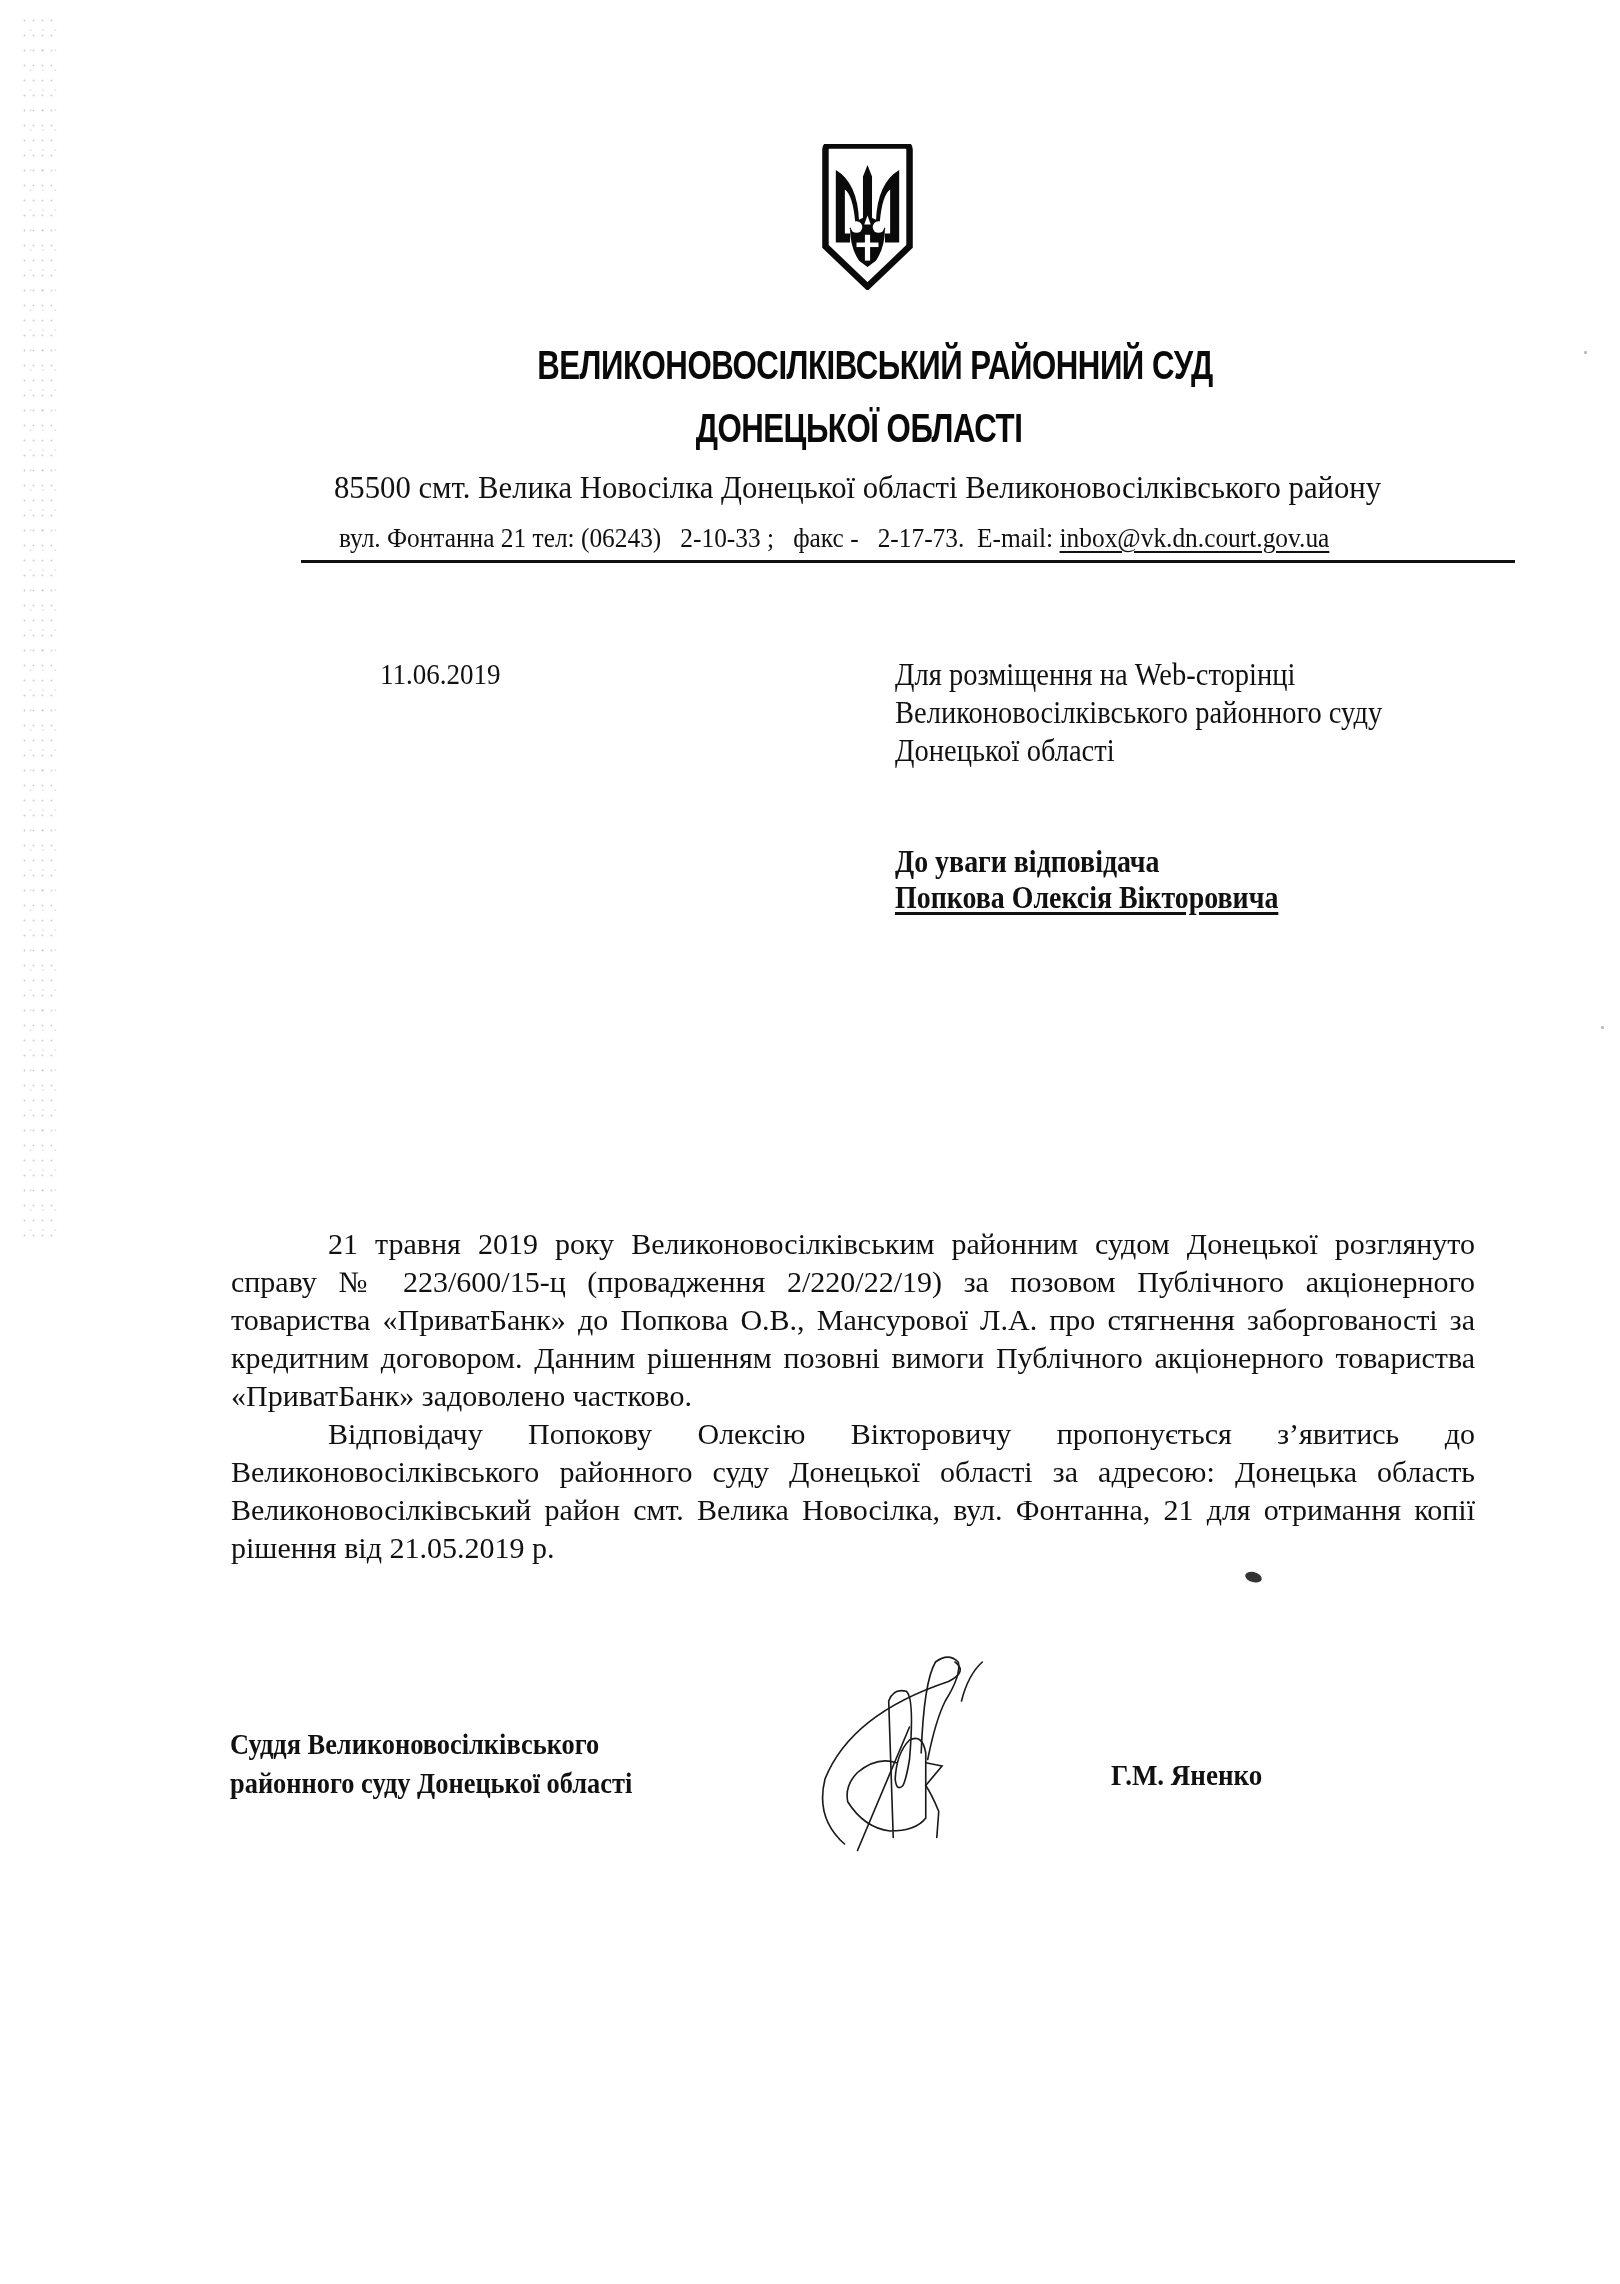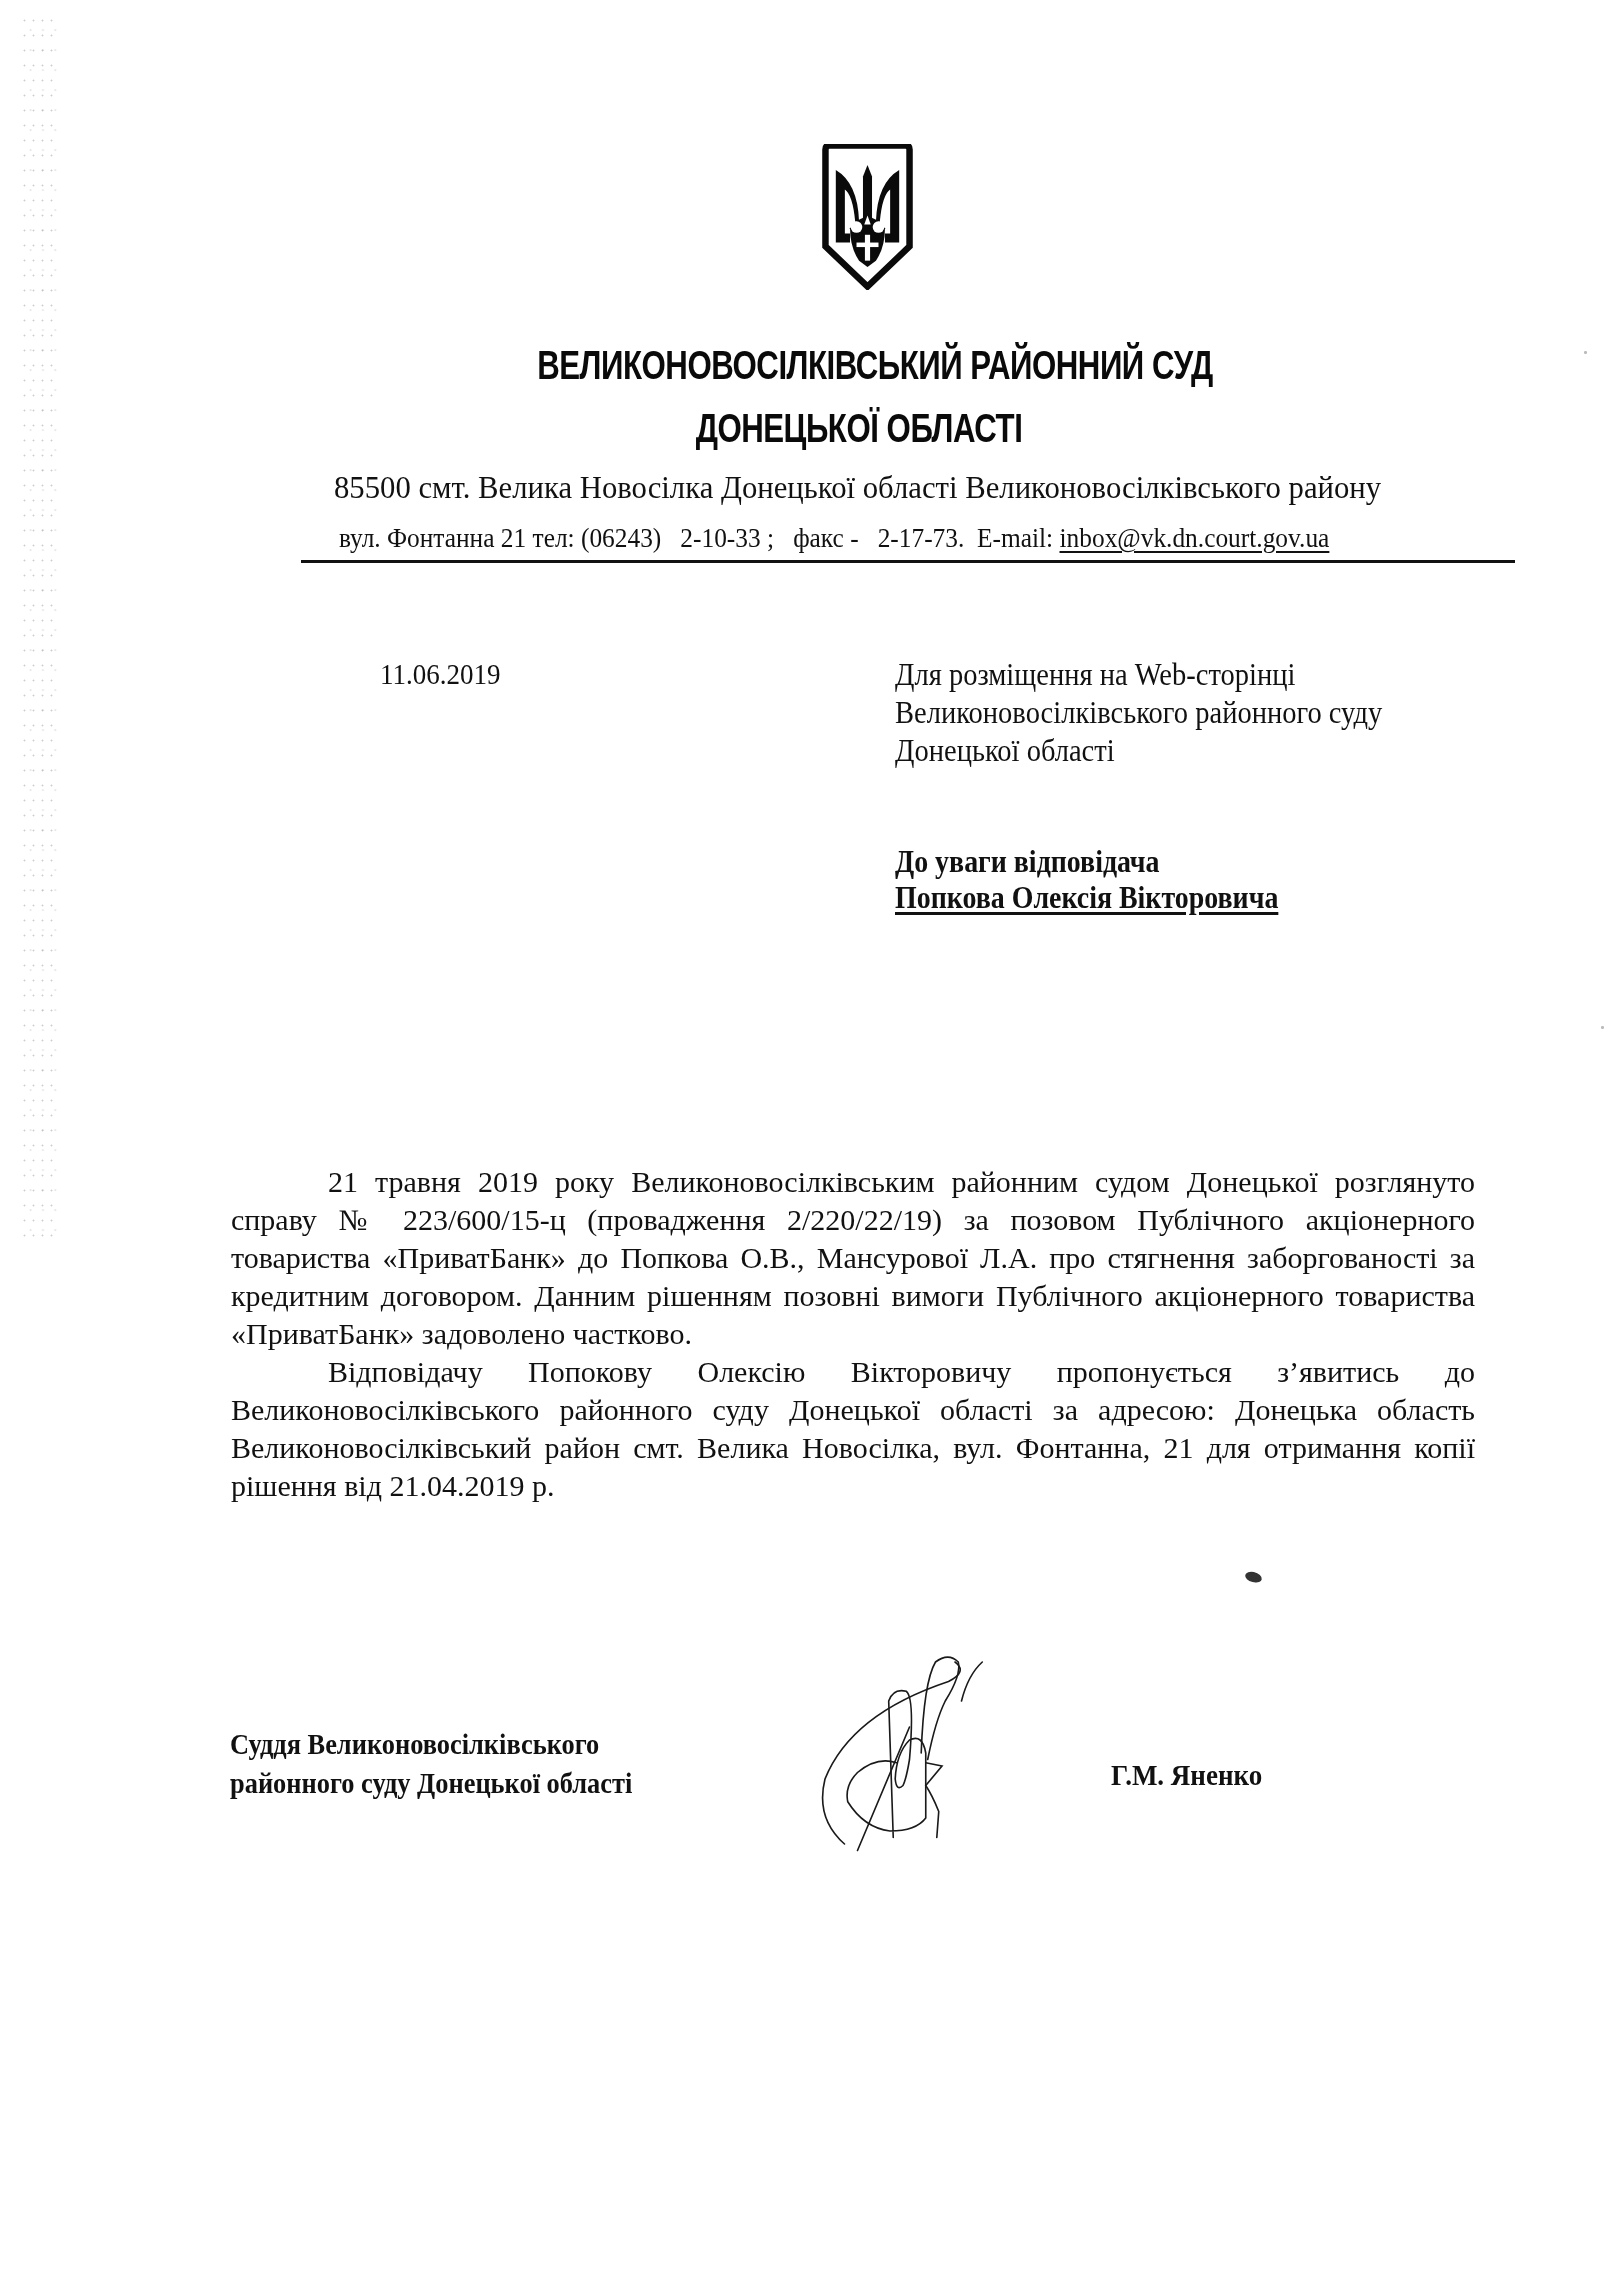--- a/index.html
+++ b/index.html
@@ -53,21 +53,21 @@
       transform: scaleX(0.92); transform-origin: left;
     }
     .attention {
       left: 895px; top: 844px; font-size: 31px; line-height: 36px; font-weight: 700;
       transform: scaleX(0.9); transform-origin: left;
     }
     .attention .name { text-decoration: underline; text-decoration-thickness: 2.6px; text-underline-offset: 3.9px; }
 
     
     .body-text {
-      left: 231px; top: 1163px; width: 1244px; font-size: 30px; line-height: 38px;
+      left: 231px; top: 1225px; width: 1244px; font-size: 30px; line-height: 38px;
       text-align: justify; text-align-last: left;
     }
     .body-text p { margin: 0; text-indent: 97px; }
 
     
     .blot {
       left: 1245px; top: 1572px; width: 17px; height: 10.4px;
       background: #333; border-radius: 50% 60% 45% 55%; transform: rotate(12deg);
     }
 
@@ -129,21 +129,21 @@
   <div>Донецької області</div>
 </div>
 
 <div class="abs attention">
   <div>До уваги відповідача</div>
   <div class="name">Попкова Олексія Вікторовича</div>
 </div>
 
 <div class="abs body-text">
   <p>21 травня 2019 року Великоновосілківським районним судом Донецької розглянуто справу № 223/600/15-ц (провадження 2/220/22/19) за позовом Публічного акціонерного товариства «ПриватБанк» до Попкова О.В., Мансурової Л.А. про стягнення заборгованості за кредитним договором. Данним рішенням позовні вимоги Публічного акціонерного товариства «ПриватБанк» задоволено частково.</p>
-  <p>Відповідачу Попокову Олексію Вікторовичу пропонується з’явитись до Великоновосілківського районного суду Донецької області за адресою: Донецька область Великоновосілківський район смт. Велика Новосілка, вул. Фонтанна, 21 для отримання копії рішення від 21.04.2019 р.</p>
+  <p>Відповідачу Попокову Олексію Вікторовичу пропонується з’явитись до Великоновосілківського районного суду Донецької області за адресою: Донецька область Великоновосілківський район смт. Велика Новосілка, вул. Фонтанна, 21 для отримання копії рішення від 21.05.2019 р.</p>
 </div>
 
 <div class="abs blot"></div>
 
 <div class="abs judge-title">
   <div>Суддя Великоновосілківського</div>
   <div>районного суду Донецької області</div>
 </div>
 
 <div class="abs signature">

